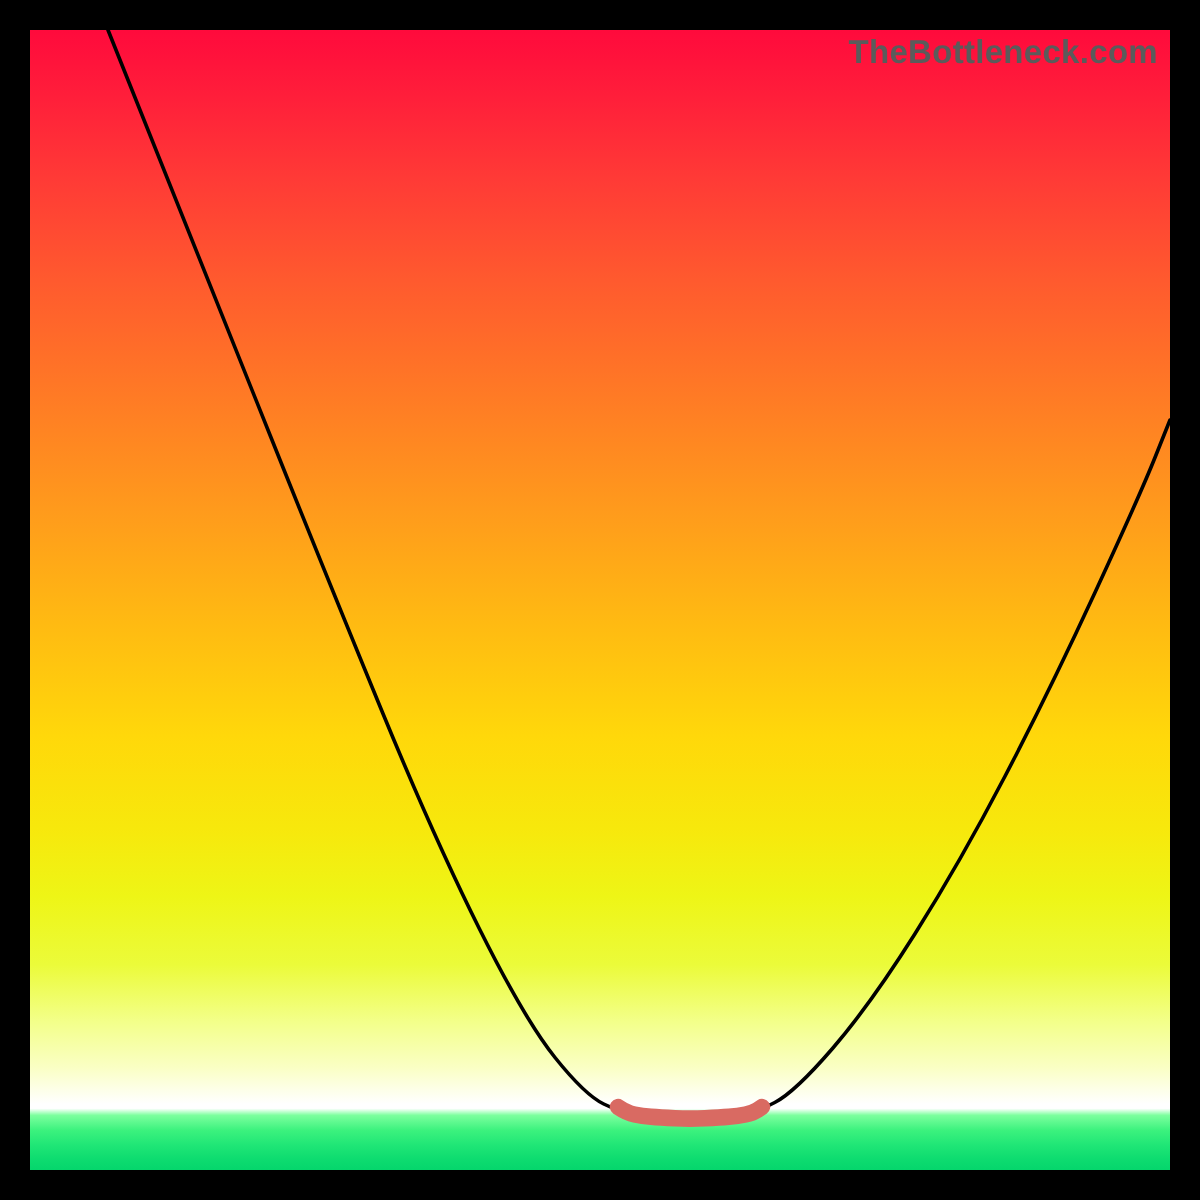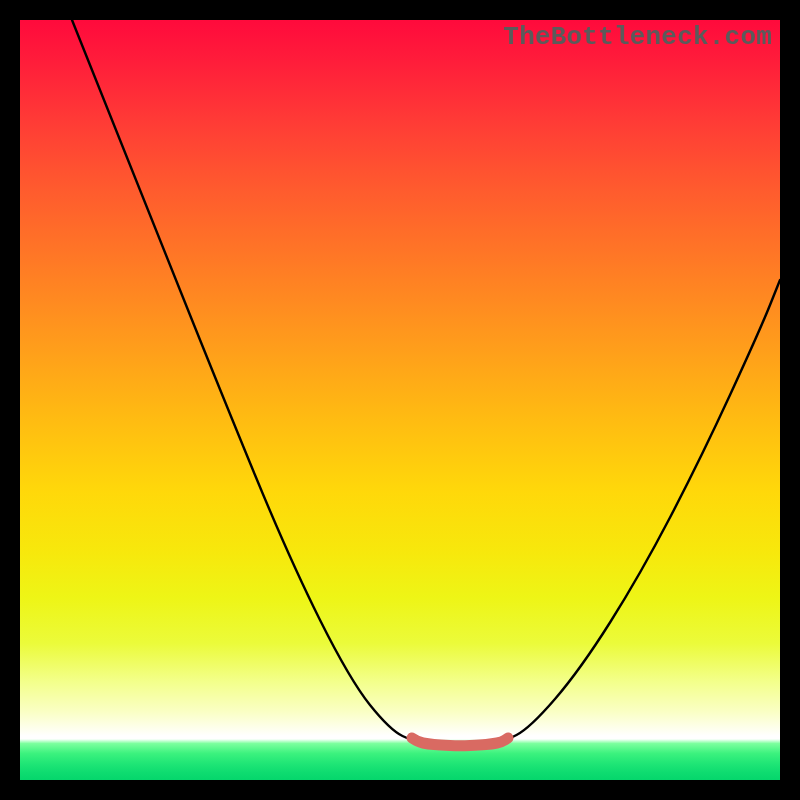--- a/index.html
+++ b/index.html
@@ -36,22 +36,22 @@
       #3cf27e 96.5%,
       #20e676 97.8%,
       #0edc70 99%,
       #05d66c 100%
     );
   }
   .watermark {
     position: absolute;
     top: 2px;
     right: 8px;
-    font-family: Liberation Mono, monospace;
-    font-size: 26px;
+    font-family: Liberation Sans, sans-serif;
+    font-size: 22px;
     font-weight: 600;
     color: #5b5b5b;
     letter-spacing: 0.2px;
     user-select: none;
   }
   svg.curve {
     position: absolute;
     left: 0; top: 0;
     width: 760px; height: 760px;
     overflow: visible;

